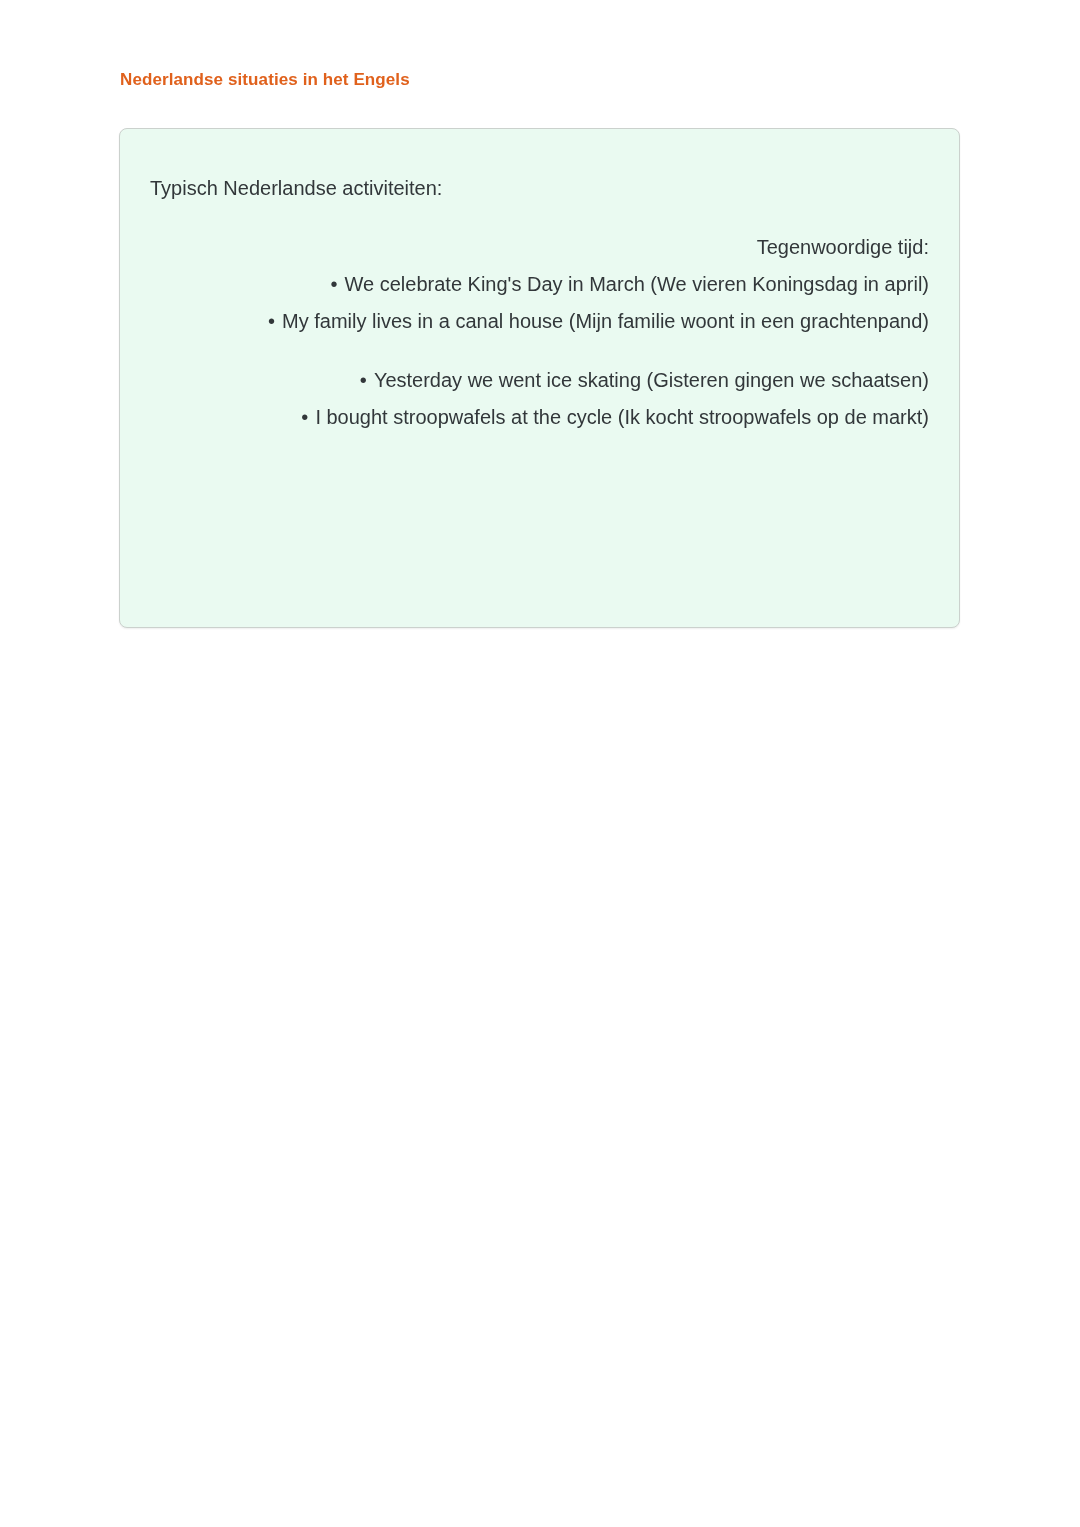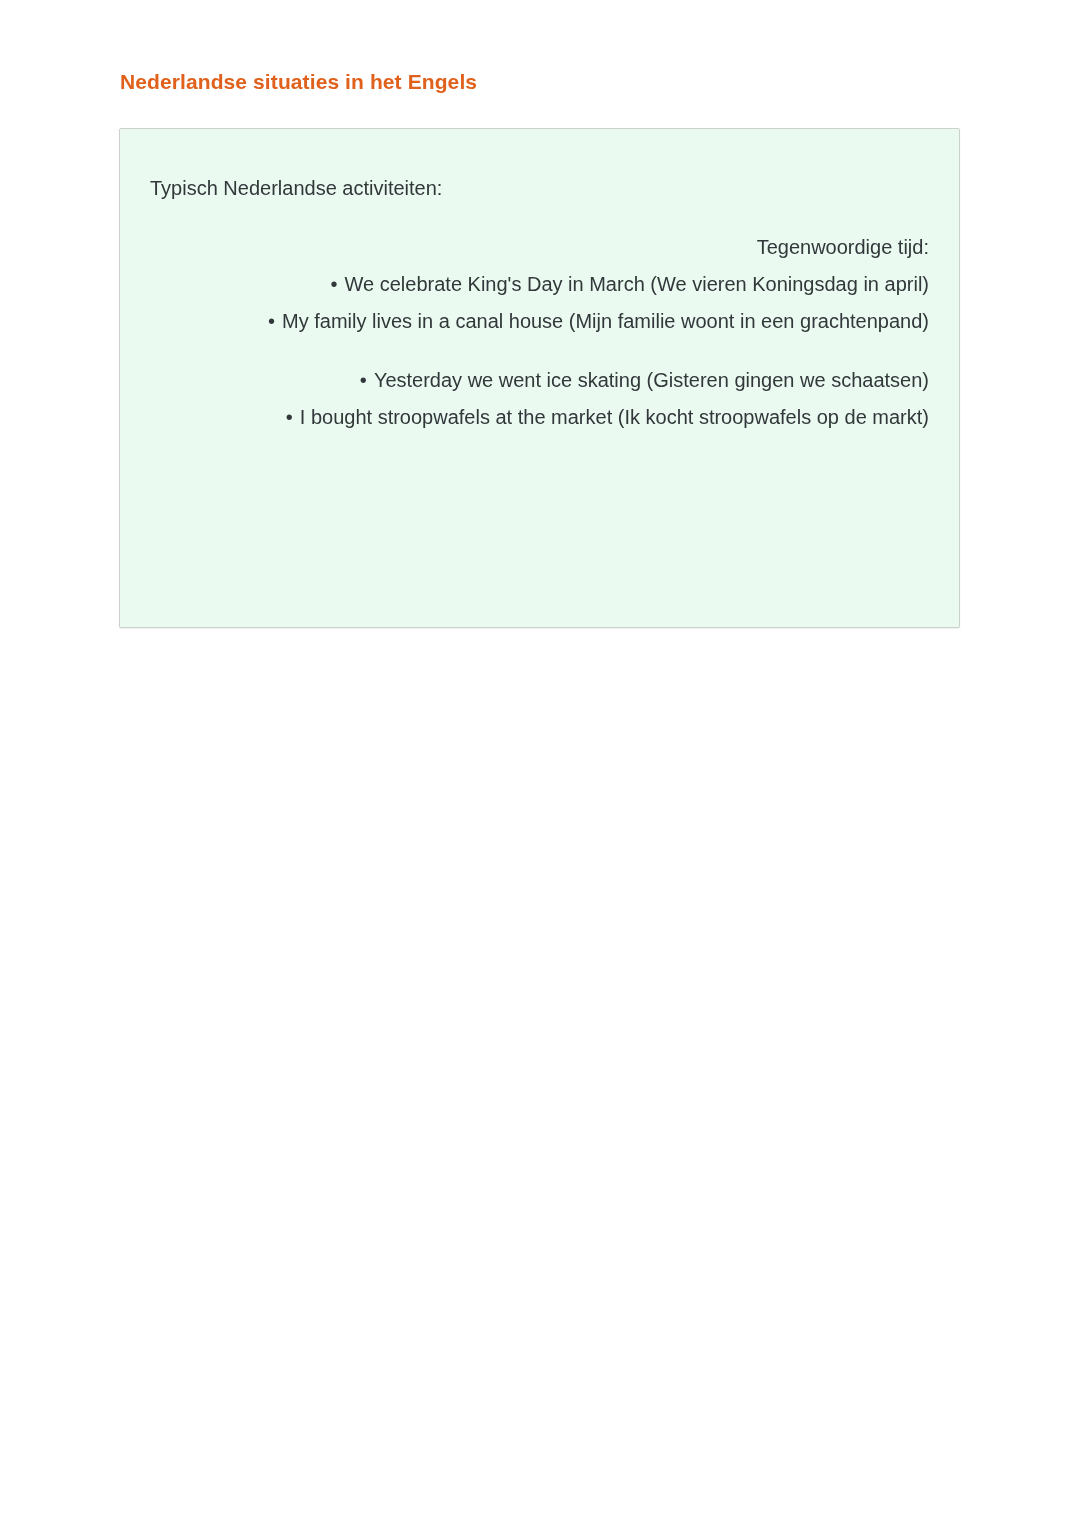--- a/index.html
+++ b/index.html
@@ -12,36 +12,36 @@
     width: 1080px;
     height: 1527px;
     background: var(--page-bg, #ffffff);
     overflow: hidden;
   }
   .doc-title {
     position: absolute;
     left: 120px;
     top: 70px;
     margin: 0;
-    font-size: 21px;
+    font-size: 17px;
     font-weight: 700;
     color: var(--accent, #e0611c);
     letter-spacing: 0.1px;
     text-align: center;
   }
   .card {
     position: absolute;
     left: 119px;
     top: 128px;
     width: 841px;
     height: 500px;
     box-sizing: border-box;
     background: var(--card-bg, #eafaf1);
     border: 1px solid var(--card-border, #cbd1cd);
-    border-radius: 2px;
+    border-radius: 8px;
     box-shadow: 0 1px 2px rgba(0, 0, 0, 0.07);
     padding: 41px 30px 30px 30px;
     color: var(--text, #32373a);
     font-size: 20px;
     line-height: 37px;
   }
   .card p { margin: 0; }
   .section { margin-top: 22px; text-align: right; }
   .bullet { margin-right: 7px; }
 </style>
@@ -57,18 +57,18 @@
     <p class="intro">Typisch Nederlandse activiteiten:</p>
 
     <div class="section">
       <p>Tegenwoordige tijd:</p>
       <p><span class="bullet">•</span><span>We celebrate King's Day in March (We vieren Koningsdag in april)</span></p>
       <p><span class="bullet">•</span><span>My family lives in a canal house (Mijn familie woont in een grachtenpand)</span></p>
     </div>
 
     <div class="section">
       <p><span class="bullet">•</span><span>Yesterday we went ice skating (Gisteren gingen we schaatsen)</span></p>
-      <p><span class="bullet">•</span><span>I bought stroopwafels at the market (Ik kocht stroopwafels op de markt)</span></p>
+      <p><span class="bullet">•</span><span>I bought stroopwafels at the cycle (Ik kocht stroopwafels op de markt)</span></p>
     </div>
 
   </section>
 
 </div>
 
 </body></html>

